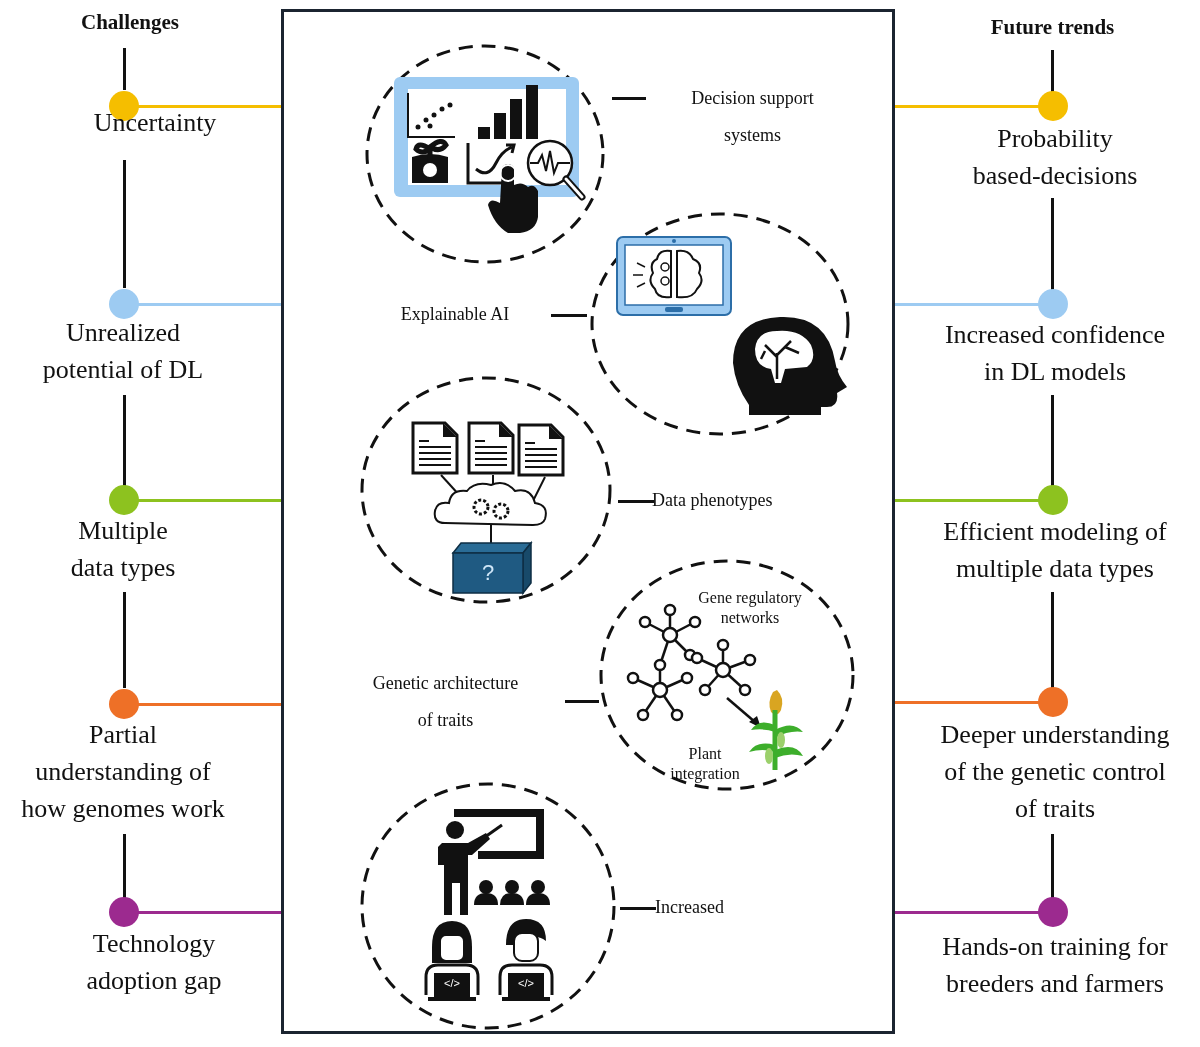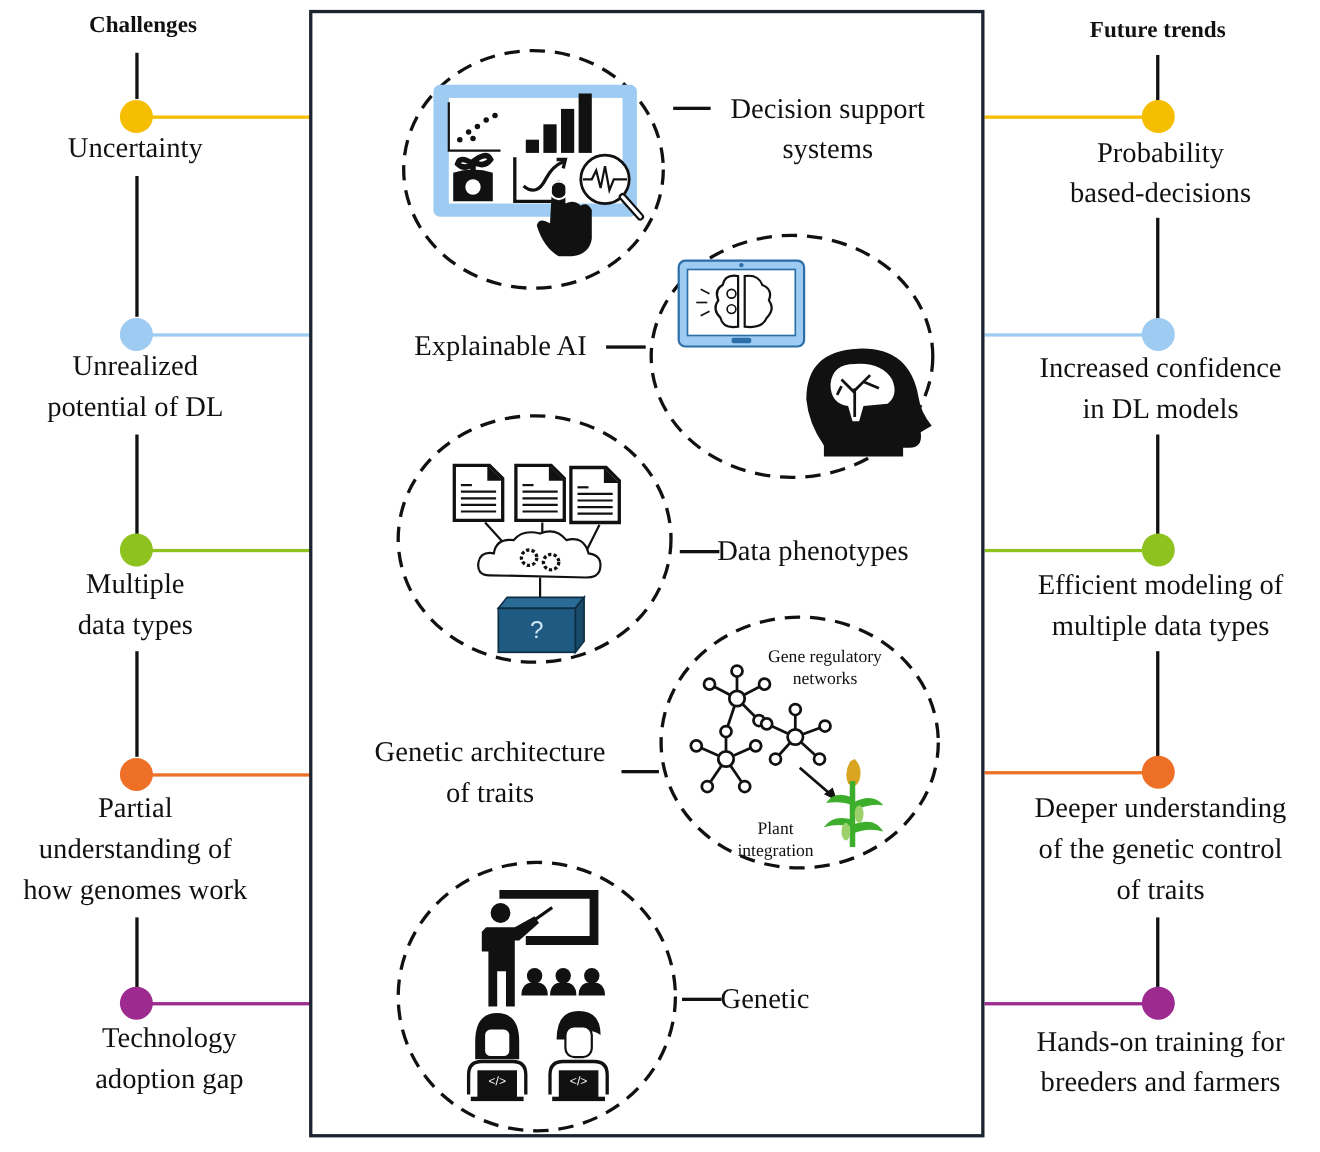--- a/index.html
+++ b/index.html
@@ -1,21 +1,21 @@
 <!DOCTYPE html>
 <html><head>
 <meta charset="utf-8">
 <style>
   html, body { margin: 0; padding: 0; background: #ffffff; }
   body { width: 1200px; height: 1047px; position: relative; overflow: hidden;
          font-family: "Liberation Serif", "DejaVu Serif", serif; color: #111; }
   .abs { position: absolute; }
   .heading { font-weight: bold; font-size: 21px; text-align: center; white-space: nowrap; }
   .side-label { font-size: 26px; line-height: 37px; text-align: center; white-space: pre-line; }
-  .center-label { font-size: 26px; line-height: 37px; text-align: center; white-space: pre-line; }
+  .center-label { font-size: 18px; line-height: 37px; text-align: center; white-space: pre-line; }
   .small-label { font-size: 16px; line-height: 20px; text-align: center; white-space: pre-line; }
   .vline { position: absolute; width: 3px; background: #111; }
   .hline { position: absolute; height: 3px; }
   .dot { position: absolute; width: 30px; height: 30px; border-radius: 50%; }
   .panel { position: absolute; left: 281px; top: 9px; width: 614px; height: 1025px;
            border: 3px solid #1b2430; box-sizing: border-box; }
   .tick { position: absolute; height: 3px; background: #111; }
   svg { position: absolute; overflow: visible; }
 </style>
 </head>
@@ -24,21 +24,21 @@
 <div class="abs heading" style="left:30px; top:10px; width:200px;">Challenges</div>
 <div class="vline" style="left:123px; top:48px; height:42px;"></div>
 <div class="vline" style="left:123px; top:160px; height:128px;"></div>
 <div class="vline" style="left:123px; top:395px; height:92px;"></div>
 <div class="vline" style="left:123px; top:592px; height:96px;"></div>
 <div class="vline" style="left:123px; top:834px; height:65px;"></div>
 
 <div id="left-items">
     <div class="hline" style="left: 124px; width: 158px; top: 105px; background: rgb(245, 190, 0);"></div>
     <div class="dot" style="left: 109px; top: 91px; background: rgb(245, 190, 0);"></div>
-    <div class="abs side-label" style="left: 0px; width: 246px; top: 116px;">Uncertainty</div>
+    <div class="abs side-label" style="left: 0px; width: 246px; top: 104px; padding-left: 32px;">Uncertainty</div>
     <div class="hline" style="left: 124px; width: 158px; top: 303px; background: rgb(157, 203, 242);"></div>
     <div class="dot" style="left: 109px; top: 289px; background: rgb(157, 203, 242);"></div>
     <div class="abs side-label" style="left: 0px; width: 246px; top: 314px;">Unrealized
 potential of DL</div>
     <div class="hline" style="left: 124px; width: 158px; top: 499px; background: rgb(141, 194, 31);"></div>
     <div class="dot" style="left: 109px; top: 485px; background: rgb(141, 194, 31);"></div>
     <div class="abs side-label" style="left: 0px; width: 246px; top: 512px;">Multiple
 data types</div>
     <div class="hline" style="left: 124px; width: 158px; top: 703px; background: rgb(238, 112, 39);"></div>
     <div class="dot" style="left: 109px; top: 689px; background: rgb(238, 112, 39);"></div>
@@ -273,13 +273,13 @@
 
   <path d="M86,140 Q86,114 106,114 Q126,114 126,136 Q112,126 96,140 Z" fill="#111"></path>
   <rect x="94" y="128" width="24" height="28" rx="8" fill="#fff" stroke="#111" stroke-width="2"></rect>
   <path d="M80,190 L80,172 Q80,160 92,160 L120,160 Q132,160 132,172 L132,190" fill="none" stroke="#111" stroke-width="3"></path>
   <rect x="88" y="168" width="36" height="26" fill="#111"></rect>
   <rect x="82" y="192" width="48" height="4" fill="#111"></rect>
 </svg>
 <div class="abs" style="left:434px; top:977px; width:36px; text-align:center; color:#fff; font-family:'Liberation Sans',sans-serif; font-size:11px;">&lt;/&gt;</div>
 <div class="abs" style="left:508px; top:977px; width:36px; text-align:center; color:#fff; font-family:'Liberation Sans',sans-serif; font-size:11px;">&lt;/&gt;</div>
 <div class="tick" style="left:620px; top:907px; width:36px;"></div>
-<div class="abs center-label" style="left:655px; top:889px; width:120px; text-align:left;">Genetic</div>
+<div class="abs center-label" style="left:655px; top:889px; width:120px; text-align:left;">Increased</div>
 
 </body></html>

